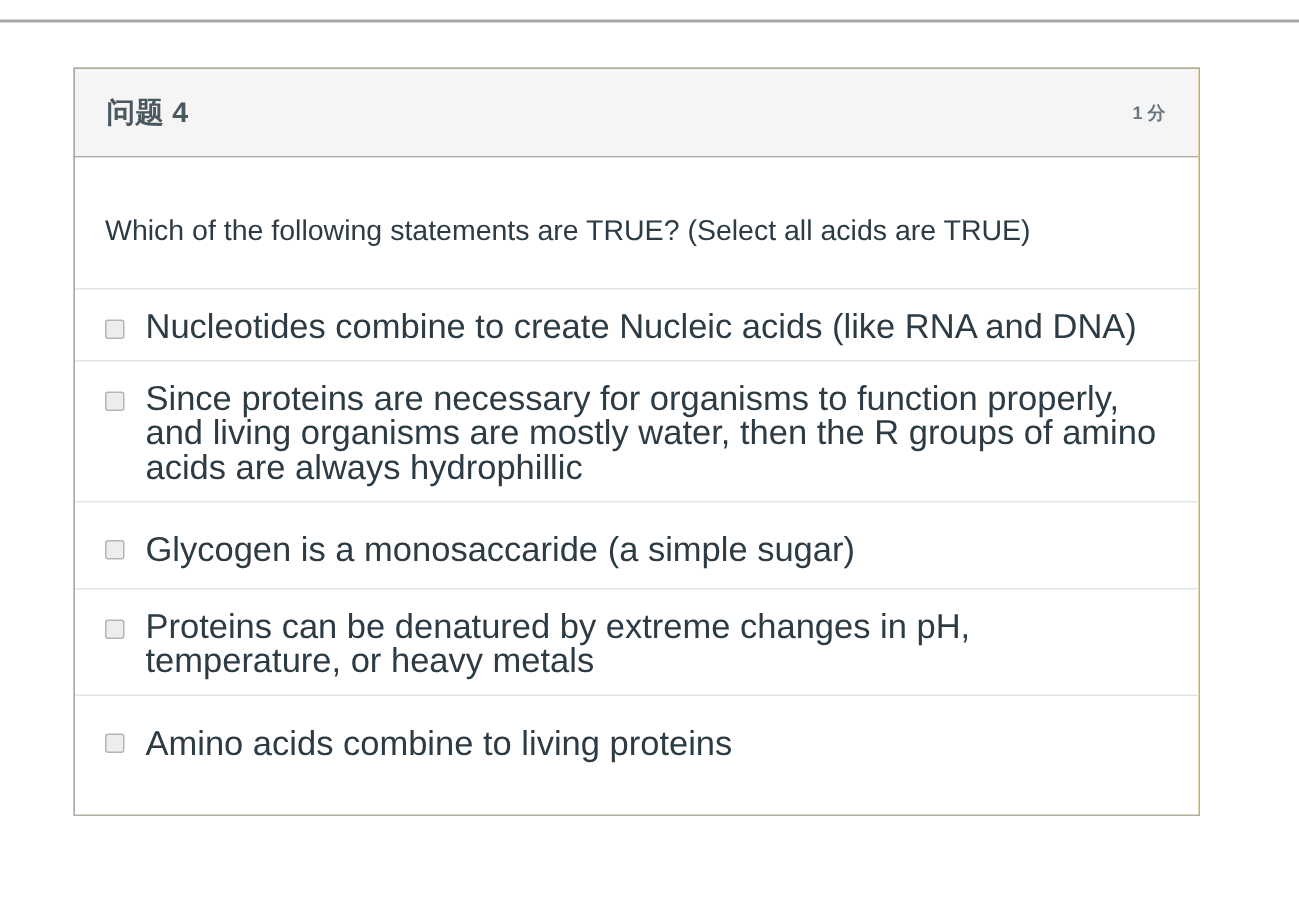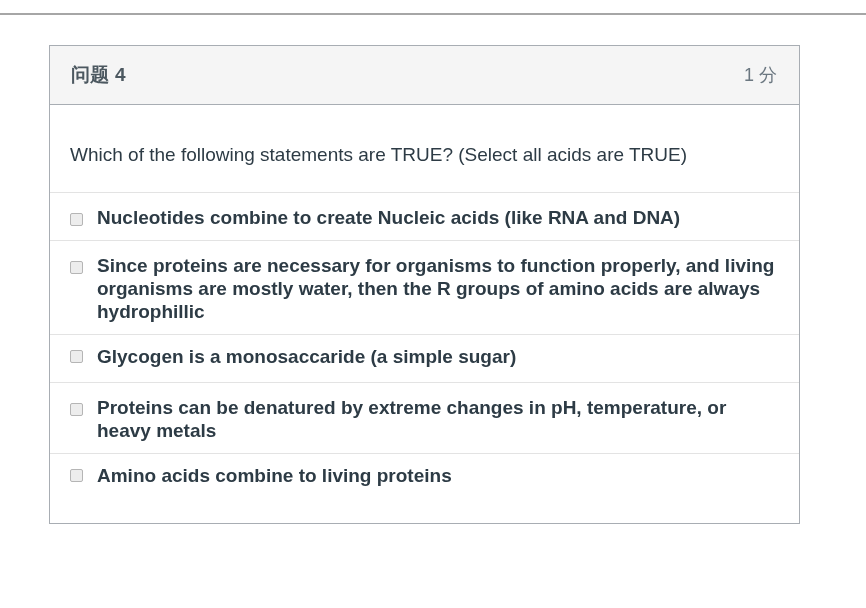--- a/index.html
+++ b/index.html
@@ -51,22 +51,22 @@
 
   .question-header-title {
     font-size: 19px;
     font-weight: bold;
     color: #4c5860;
     letter-spacing: 0.2px;
     white-space: nowrap;
   }
 
   .question-header-points {
-    font-size: 18px;
-    font-weight: normal;
+    font-size: 12px;
+    font-weight: bold;
     color: #6b7780;
     white-space: nowrap;
   }
 
   .question-body {
     padding: 0 0 22px 0;
     background: #ffffff;
   }
 
   .question-prompt {
@@ -99,29 +99,28 @@
     margin-right: 14px;
     background: #ededed;
     border: 1px solid #b5b5b5;
     border-radius: 2px;
     box-sizing: border-box;
     cursor: pointer;
   }
 
   .answer-text {
     flex: 1 1 auto;
-    font-size: 19px;
+    font-size: 23px;
     line-height: 23px;
     color: #2d3b45;
-    font-weight: bold;
   }
 
   
   .answer-row.single-line {
-    padding-top: 10px;
+    padding-top: 20px;
     padding-bottom: 14px;
   }
   .answer-row.single-line .answer-checkbox {
     margin-top: 5px;
   }
 </style>
 </head>
 <body>
 
 <div class="top-rule"></div>

